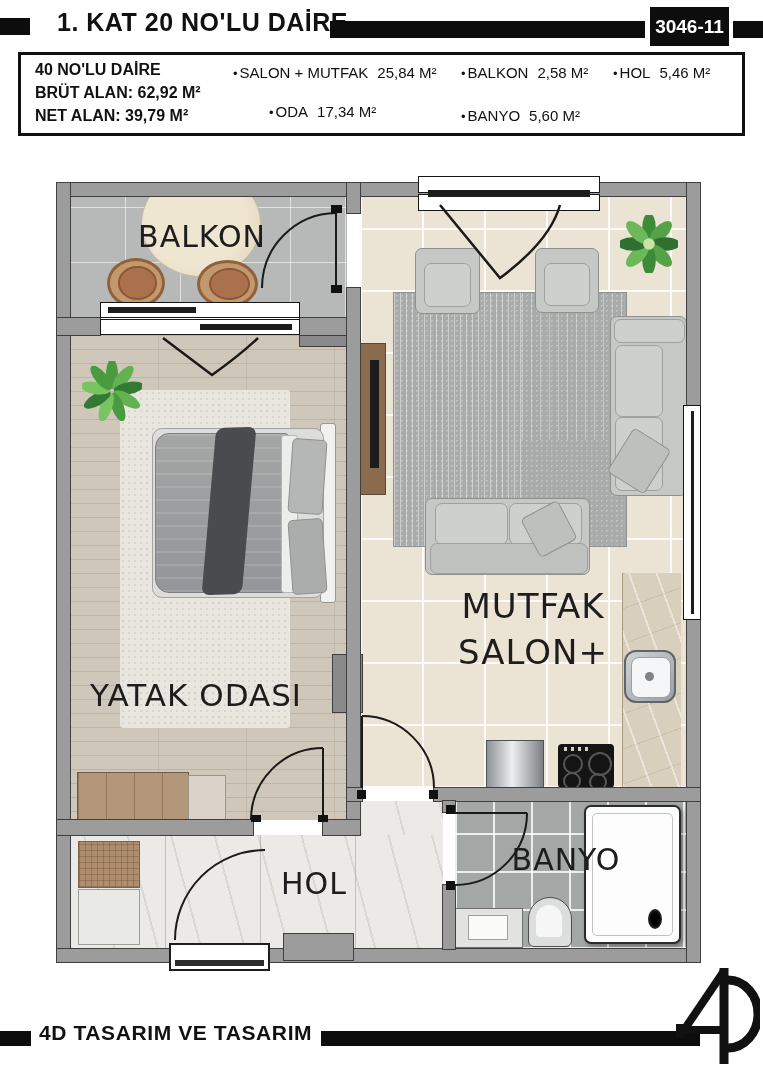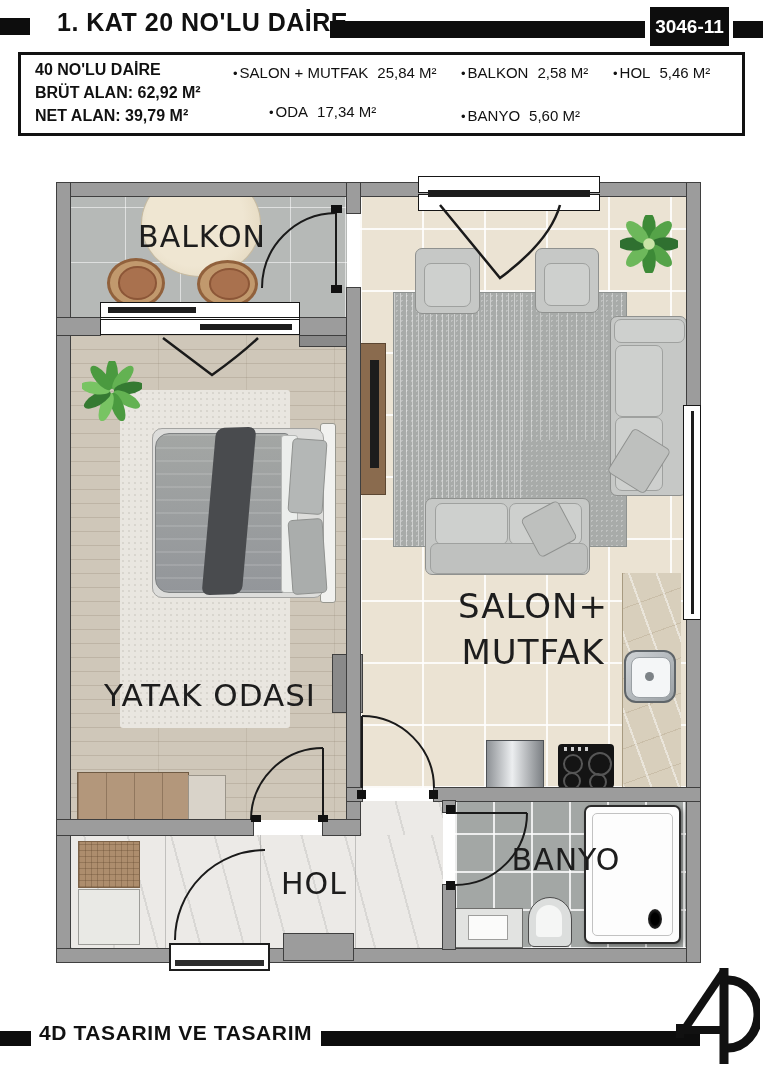--- a/index.html
+++ b/index.html
@@ -105,21 +105,21 @@
       <div class="furn" style="left:50px;top:55px;width:170px;height:338px;background:#e9e6e0;background-image:radial-gradient(rgba(200,196,188,.5) 1px,transparent 1px);background-size:6px 6px;border-radius:3px;"></div>
       <div class="furn" style="left:250px;top:88px;width:14px;height:178px;background:#f1f1ef;border:1px solid #97978f;border-radius:3px;"></div>
       <div class="furn" style="left:82px;top:93px;width:170px;height:168px;background:#dddddb;border:1px solid #a3a3a1;border-radius:10px;"></div>
       <div class="furn" style="left:85px;top:98px;width:132px;height:158px;background:linear-gradient(#a3a6a4,#93969a);background-image:repeating-linear-gradient(180deg,rgba(255,255,255,.12) 0 2px,transparent 2px 13px),linear-gradient(#a3a6a4,#93969a);border-radius:14px 4px 4px 14px;border:1px solid #7e8182;"></div>
       <div class="furn" style="left:139px;top:92px;width:40px;height:168px;background:#494b4e;border-radius:8px;transform:rotate(5deg) skewY(-7deg);"></div>
       <div class="furn" style="left:211px;top:100px;width:15px;height:156px;background:#eceeec;border:1px solid #b5b7b5;border-radius:3px;"></div>
       <div class="pillow" style="left:220px;top:104px;width:33px;height:73px;transform:rotate(4deg);background:#b4b7b6;"></div>
       <div class="pillow" style="left:220px;top:184px;width:33px;height:73px;transform:rotate(-4deg);background:#aaadac;"></div>
       <div class="furn" style="left:7px;top:437px;width:110px;height:48px;background:#b3977b;background-image:repeating-linear-gradient(90deg,rgba(80,60,40,.35) 0 1px,transparent 1px 28px);border:1px solid #6f5b44;"></div>
       <div class="furn" style="left:118px;top:440px;width:36px;height:45px;background:#d9d3c9;border:1px solid #9a9489;"></div>
-      <div class="room-label" style="left:6px;top:344px;width:240px;font-size:31px;text-align:right;">YATAK ODASI</div>
+      <div class="room-label" style="left:6px;top:344px;width:240px;font-size:31px;">YATAK ODASI</div>
     </div>
 
     <div class="floor f-salon" style="left:303px;top:13px;width:327px;height:592px;z-index:1;">
       <div class="furn" style="left:33px;top:96px;width:232px;height:253px;background:#a8aba9;background-image:radial-gradient(rgba(245,245,245,.3) 1px,transparent 1px);background-size:5px 5px;border:1px solid #8e9290;">
         <div style="position:absolute;left:0;top:0;width:55%;height:100%;background:repeating-linear-gradient(90deg,rgba(250,250,250,.45) 0 1px,transparent 1px 6px);"></div>
         <div style="position:absolute;left:55%;top:0;width:45%;height:58%;background:repeating-linear-gradient(90deg,rgba(250,250,250,.35) 0 1px,transparent 1px 9px);"></div>
       </div>
       <div class="furn sofa-base" style="left:55px;top:52px;width:65px;height:66px;">
         <div class="cushion" style="left:8px;top:14px;width:45px;height:42px;"></div>
       </div>
@@ -148,22 +148,22 @@
       </div>
       <div class="furn" style="left:198px;top:548px;width:56px;height:44px;background:#141414;border-radius:4px;">
         <div style="position:absolute;left:6px;top:3px;width:24px;height:4px;background:repeating-linear-gradient(90deg,#cfcfcf 0 3px,transparent 3px 7px);"></div>
         <div style="position:absolute;left:5px;top:10px;width:16px;height:16px;border:2px solid #565656;border-radius:50%;"></div>
         <div style="position:absolute;left:30px;top:8px;width:20px;height:20px;border:2px solid #565656;border-radius:50%;"></div>
         <div style="position:absolute;left:5px;top:28px;width:14px;height:14px;border:2px solid #565656;border-radius:50%;"></div>
         <div style="position:absolute;left:31px;top:29px;width:14px;height:14px;border:2px solid #565656;border-radius:50%;"></div>
       </div>
       <div class="furn" style="left:126px;top:544px;width:56px;height:48px;background:linear-gradient(90deg,#8e9296,#eceef0 45%,#7c8084);border:1px solid #4e5256;"></div>
       <div class="room-label" style="left:53px;top:387px;width:240px;font-size:34px;line-height:46px;">
+        <div>MUTFAK</div>
         <div>SALON+</div>
-        <div>MUTFAK</div>
       </div>
       <svg style="position:absolute;left:260px;top:19px;width:58px;height:58px;" viewBox="0 0 60 60">
         <g>
           <ellipse cx="30" cy="13" rx="7" ry="15" fill="#3d8a37"></ellipse>
           <ellipse cx="30" cy="13" rx="7" ry="15" fill="#55a348" transform="rotate(45 30 30)"></ellipse>
           <ellipse cx="30" cy="13" rx="7" ry="15" fill="#2f7030" transform="rotate(90 30 30)"></ellipse>
           <ellipse cx="30" cy="13" rx="7" ry="15" fill="#55a348" transform="rotate(135 30 30)"></ellipse>
           <ellipse cx="30" cy="13" rx="7" ry="15" fill="#3d8a37" transform="rotate(180 30 30)"></ellipse>
           <ellipse cx="30" cy="13" rx="7" ry="15" fill="#6db85b" transform="rotate(225 30 30)"></ellipse>
           <ellipse cx="30" cy="13" rx="7" ry="15" fill="#2f7030" transform="rotate(270 30 30)"></ellipse>

